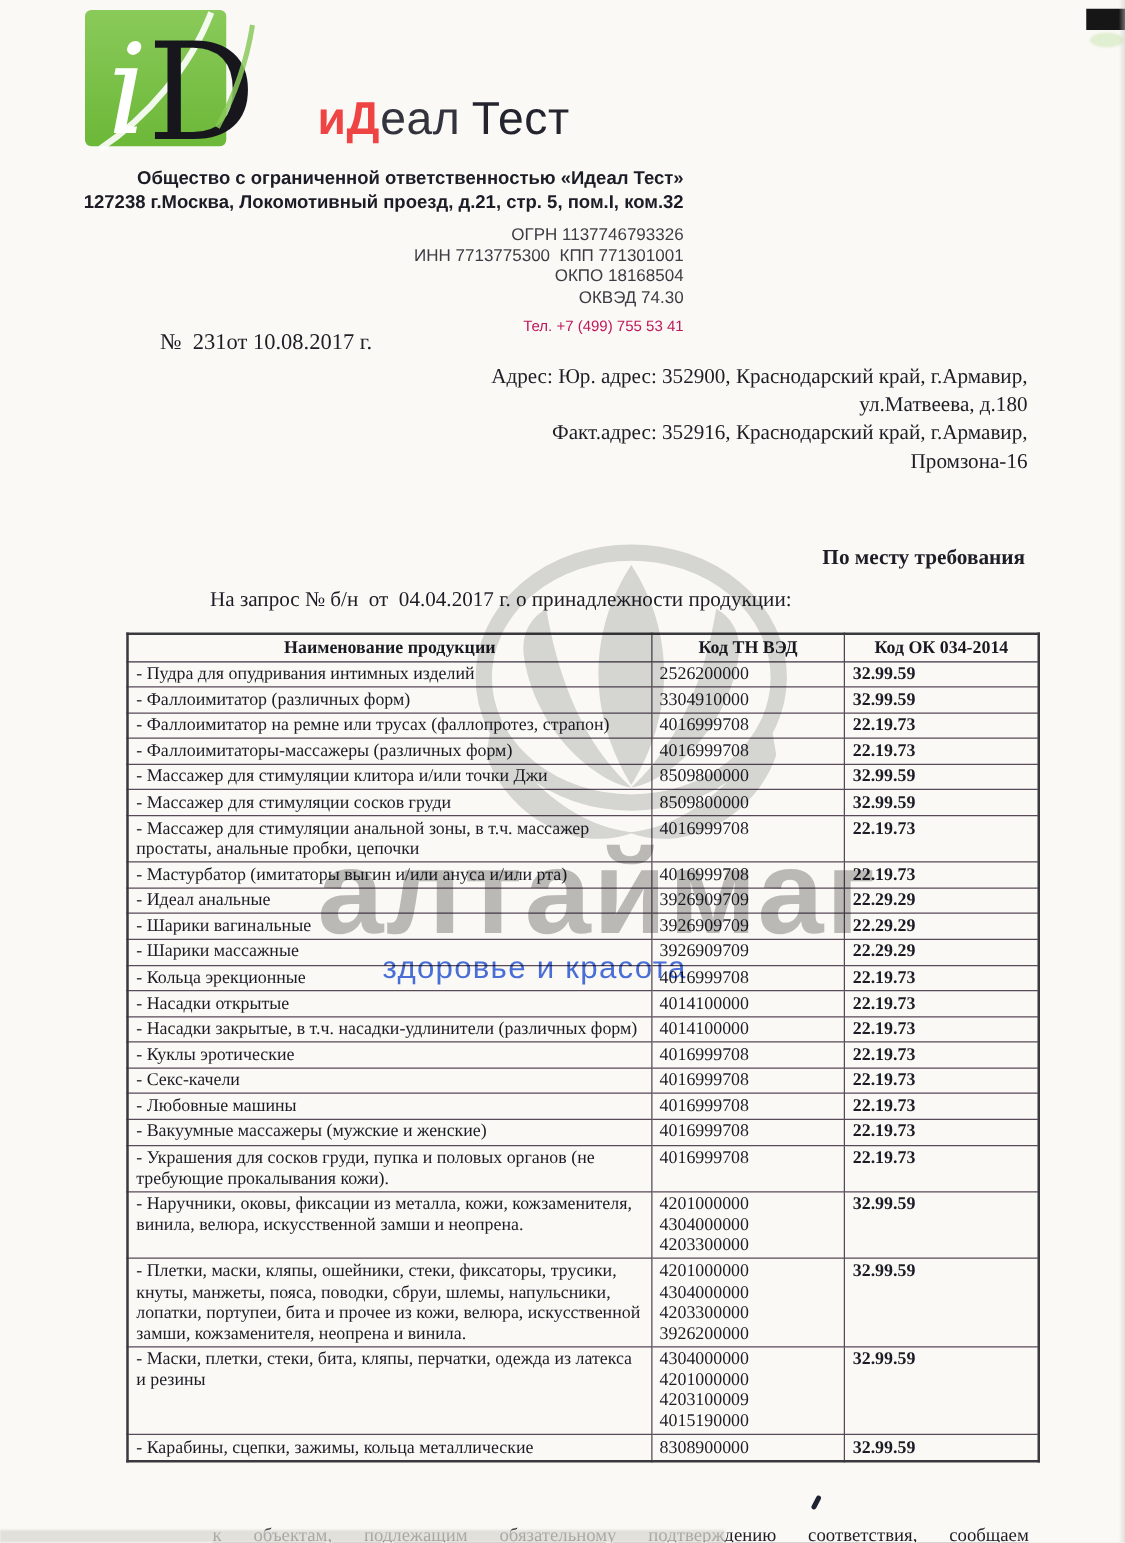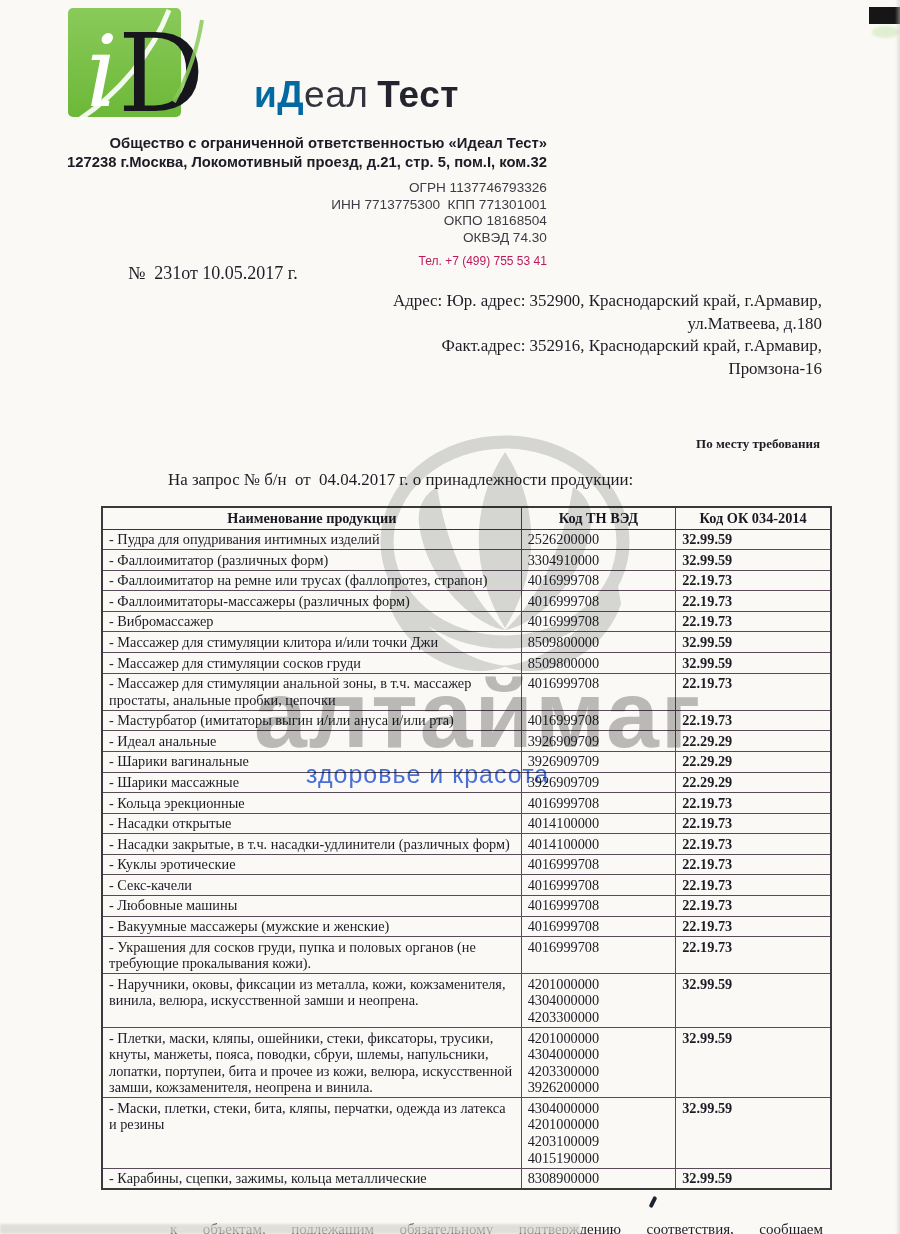--- a/index.html
+++ b/index.html
@@ -5,33 +5,33 @@
   html,body{margin:0;padding:0;background:#e9e7e2;}
   .page{
     position:relative;width:900px;height:1234px;margin:0 auto;
     background:#faf9f5;overflow:hidden;
     font-family:"Liberation Serif",serif;color:#1d1d26;
   }
   
   .logo-wrap{position:absolute;left:66px;top:6px;width:340px;height:116px;}
   .brand-text{position:absolute;left:188px;top:68px;font-family:"Liberation Sans",sans-serif;
     font-size:37px;letter-spacing:.5px;white-space:nowrap;}
-  .brand-green{color:#0369a1;font-weight:700;}
+  .brand-green{color:#ef4444;font-weight:700;}
   .brand-mid{color:#33333e;font-weight:500;}
-  .brand-bold{color:#24242e;font-weight:700;margin-left:9px;text-align:right;}
+  .brand-bold{color:#24242e;font-weight:400;margin-left:9px;text-align:right;}
   .company-block{position:absolute;left:67px;top:134px;font-family:"Liberation Sans",sans-serif;text-align:right;}
   .company-line{font-size:14.8px;font-weight:700;color:#1c1c26;line-height:19px;white-space:pre;}
   .company-details{margin-top:8px;}
   .company-detail{font-size:13.6px;font-weight:400;color:#3c3c44;line-height:16.5px;white-space:pre;}
   .company-phone{margin-top:8px;font-size:12px;font-weight:400;color:#be185d;}
   
   .letter-no{position:absolute;left:128px;top:263px;font-size:18px;white-space:pre;}
   .recipient{position:absolute;left:280px;top:290px;width:542px;text-align:right;
     font-size:16.9px;line-height:22.6px;}
-  .delivery-note{position:absolute;right:80px;top:436px;font-size:13px;font-weight:700;}
+  .delivery-note{position:absolute;right:80px;top:436px;font-size:17px;font-weight:700;}
   .intro-line{position:absolute;left:168px;top:470px;font-size:16.9px;white-space:pre;}
   
   .table-wrap{position:absolute;left:101px;top:506px;width:731px;}
   table.products{border-collapse:collapse;width:100%;table-layout:fixed;
     font-size:14.3px;line-height:1.16;border:2.5px solid #3a3a3e;}
   table.products col.c1{width:57.5%;}
   table.products col.c2{width:21.2%;}
   table.products col.c3{width:21.3%;}
   table.products th{
     border:1.2px solid #4c4450;border-bottom:1.6px solid #3a3340;
@@ -95,21 +95,21 @@
     <div class="company-line">127238 г.Москва, Локомотивный проезд, д.21, стр. 5, пом.I, ком.32</div>
     <div class="company-details">
       <div class="company-detail">ОГРН 1137746793326</div>
       <div class="company-detail">ИНН 7713775300  КПП 771301001</div>
       <div class="company-detail">ОКПО 18168504</div>
       <div class="company-detail">ОКВЭД 74.30</div>
     </div>
     <div class="company-phone">Тел. +7 (499) 755 53 41</div>
   </div>
 
-  <div class="letter-no">№  231от 10.05.2017 г.</div>
+  <div class="letter-no">№  231от 10.08.2017 г.</div>
 
   <div class="recipient">
     <div>Адрес: Юр. адрес: 352900, Краснодарский край, г.Армавир,</div>
     <div>ул.Матвеева, д.180</div>
     <div>Факт.адрес: 352916, Краснодарский край, г.Армавир,</div>
     <div>Промзона-16</div>
   </div>
 
   <div class="delivery-note">По месту требования</div>
   <div class="intro-line">На запрос № б/н  от  04.04.2017 г. о принадлежности продукции:</div>
@@ -143,25 +143,20 @@
             <td class="cell-name">- Фаллоимитатор на ремне или трусах (фаллопротез, страпон)</td>
             <td class="cell-tn">4016999708</td>
             <td class="cell-ok">22.19.73</td>
           </tr>
           <tr>
             <td class="cell-name">- Фаллоимитаторы-массажеры (различных форм)</td>
             <td class="cell-tn">4016999708</td>
             <td class="cell-ok">22.19.73</td>
           </tr>
           <tr>
-            <td class="cell-name">- Вибромассажер</td>
-            <td class="cell-tn">4016999708</td>
-            <td class="cell-ok">22.19.73</td>
-          </tr>
-          <tr>
             <td class="cell-name">- Массажер для стимуляции клитора и/или точки Джи</td>
             <td class="cell-tn">8509800000</td>
             <td class="cell-ok">32.99.59</td>
           </tr>
           <tr>
             <td class="cell-name">- Массажер для стимуляции сосков груди</td>
             <td class="cell-tn">8509800000</td>
             <td class="cell-ok">32.99.59</td>
           </tr>
           <tr>

